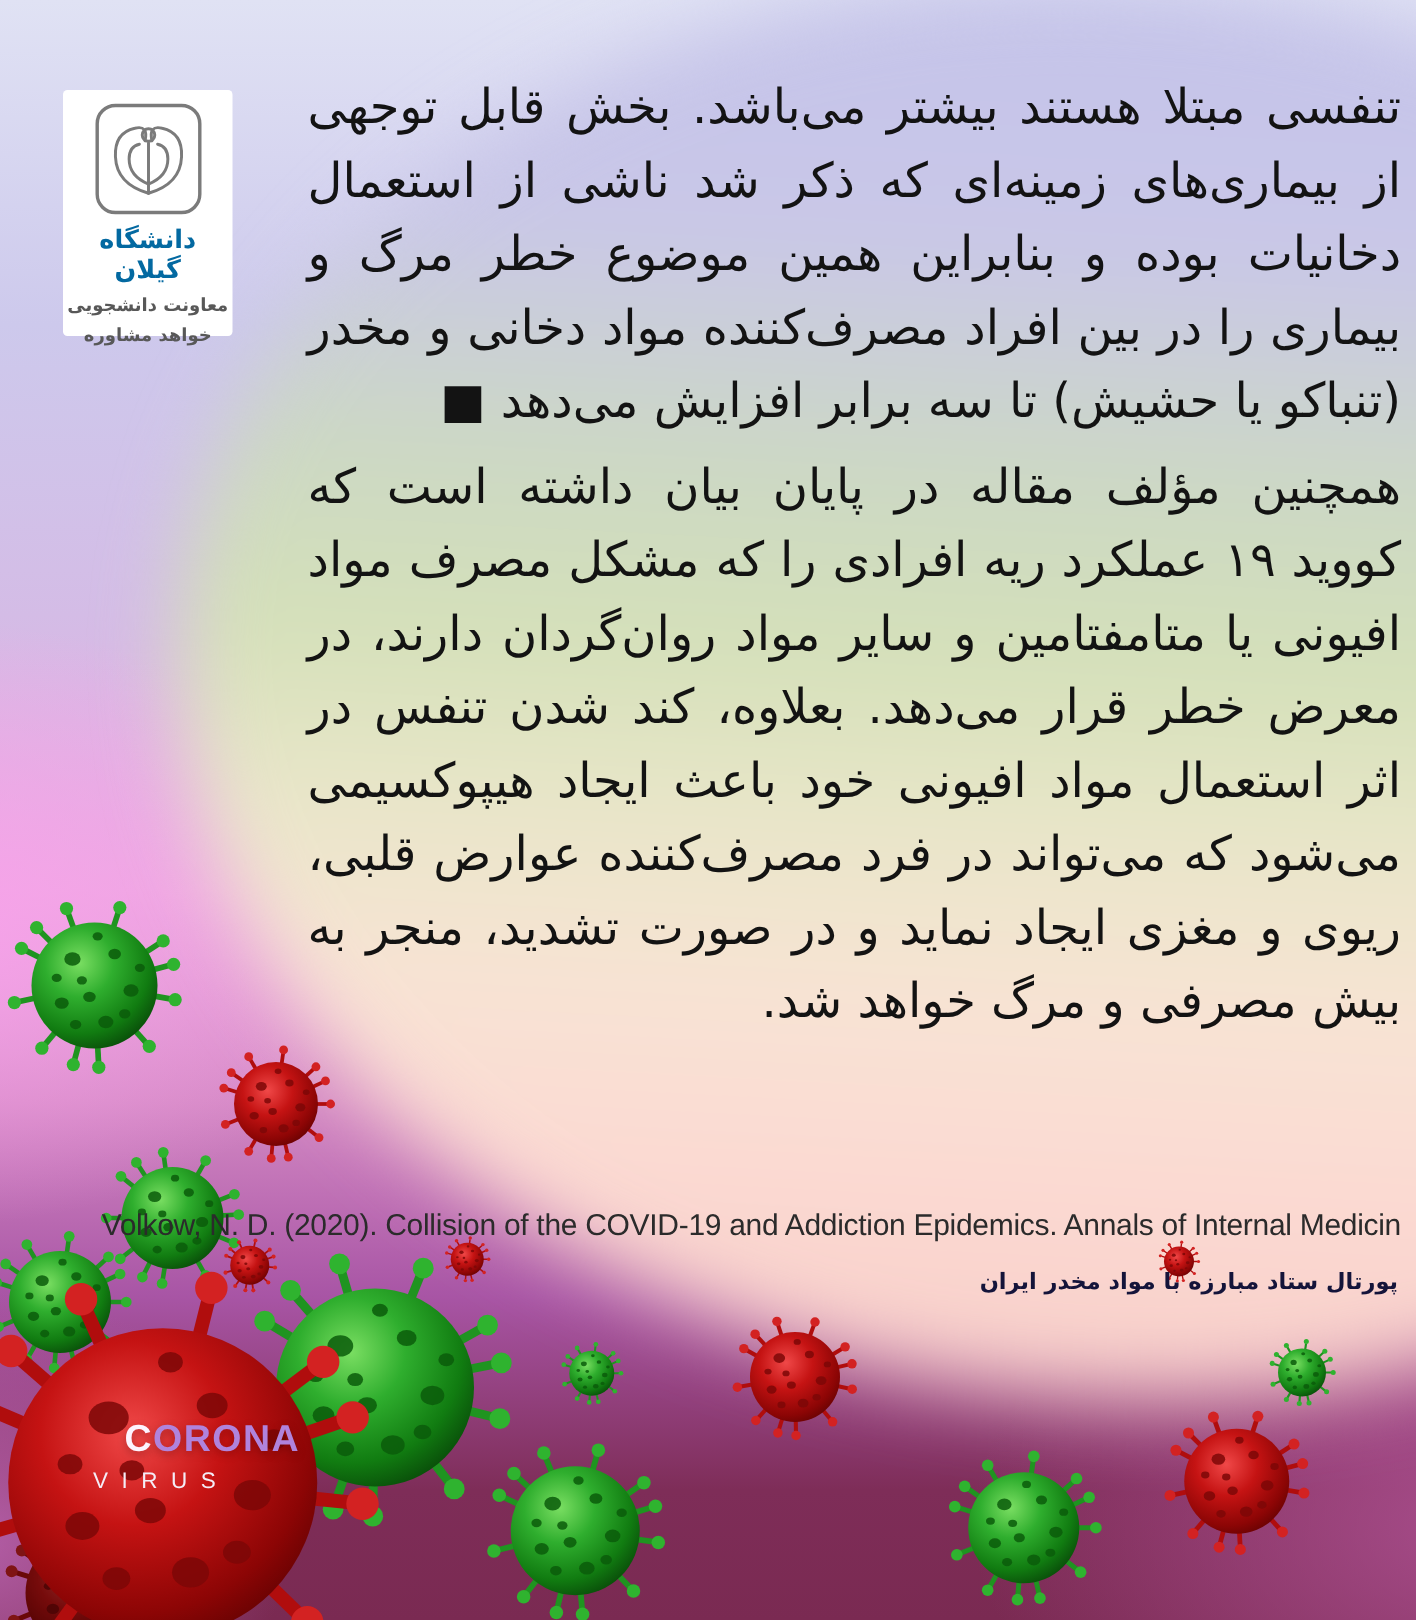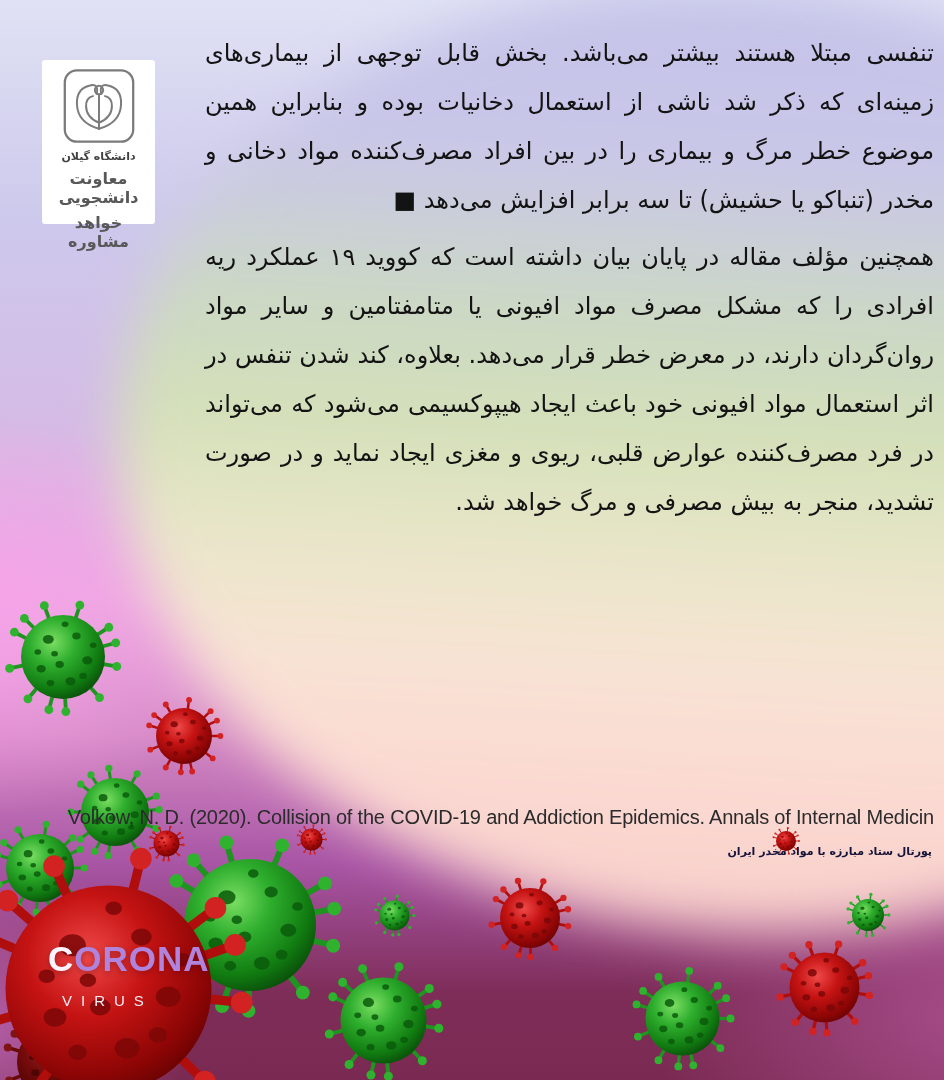--- a/index.html
+++ b/index.html
@@ -22,46 +22,47 @@
     z-index:1;
   }
   #virus-layer{position:absolute;inset:0;z-index:2;}
   #virus-layer svg{position:absolute;}
   .logo{
     position:absolute;left:42px;top:60px;width:113px;height:164px;
     background:#ffffff;border-radius:3px;z-index:4;text-align:center;
     padding-top:6px;box-sizing:border-box;color:#555;
   }
   .logo .emblem{display:block;margin:0 auto;}
-  .logo .l1{font-size:11px;font-weight:700;margin-top:4px;color:#404040;}
-  .logo .l2,.logo .l3{font-size:16px;font-weight:600;margin-top:6px;color:#585858;}
+  .logo .l1{font-size:17px;font-weight:700;margin-top:4px;color:#0369a1;}
+  .logo .l2,.logo .l3{font-size:12px;font-weight:600;margin-top:6px;color:#585858;}
   .text-block{
-    position:absolute;left:205px;right:10px;top:29px;z-index:3;
+    position:absolute;left:205px;right:10px;top:47px;z-index:3;
     direction:rtl;text-align:justify;color:#131313;
-    font-size:24px;line-height:49px;
+    font-size:32px;line-height:49px;
   }
   .text-block p{margin:0 0 8px 0;}
   .cite-en{
     position:absolute;right:10px;top:806px;z-index:3;
     font-family:"Liberation Sans",sans-serif;font-size:20px;letter-spacing:-.2px;color:#2b2b2b;
   }
   .cite-fa{
     position:absolute;right:12px;top:845px;z-index:3;direction:rtl;
-    font-size:11px;font-weight:700;color:#14143a;
+    font-size:15px;font-weight:700;color:#14143a;
   }
   .corona-label{position:absolute;left:48px;top:941px;z-index:3;width:140px;}
   .corona-word{
-    font-family:"Liberation Sans",sans-serif;font-weight:700;font-size:35px;
+    font-family:"Liberation Sans",sans-serif;font-weight:700;font-size:25px;
     letter-spacing:1px;line-height:36px;color:#b083dc;
     text-shadow:0 2px 6px rgba(60,0,0,.35);
+    margin-left:35px;
   }
   .corona-word .first{color:#fdf4ff;}
   .virus-word{
     font-family:"Liberation Sans",sans-serif;font-size:15px;font-weight:400;
-    letter-spacing:9px;color:#f4edf7;margin-top:15px;padding-left:14px;
+    letter-spacing:9px;color:#f4edf7;margin-top:2px;padding-left:14px;
   }
 </style>
 </head>
 <body>
 
 <svg width="0" height="0" style="position:absolute" aria-hidden="true">
   <defs>
     <radialGradient id="grad-green" cx="38%" cy="32%" r="78%">
       <stop offset="0%" stop-color="#7ade62"></stop>
       <stop offset="35%" stop-color="#2fae2e"></stop>

